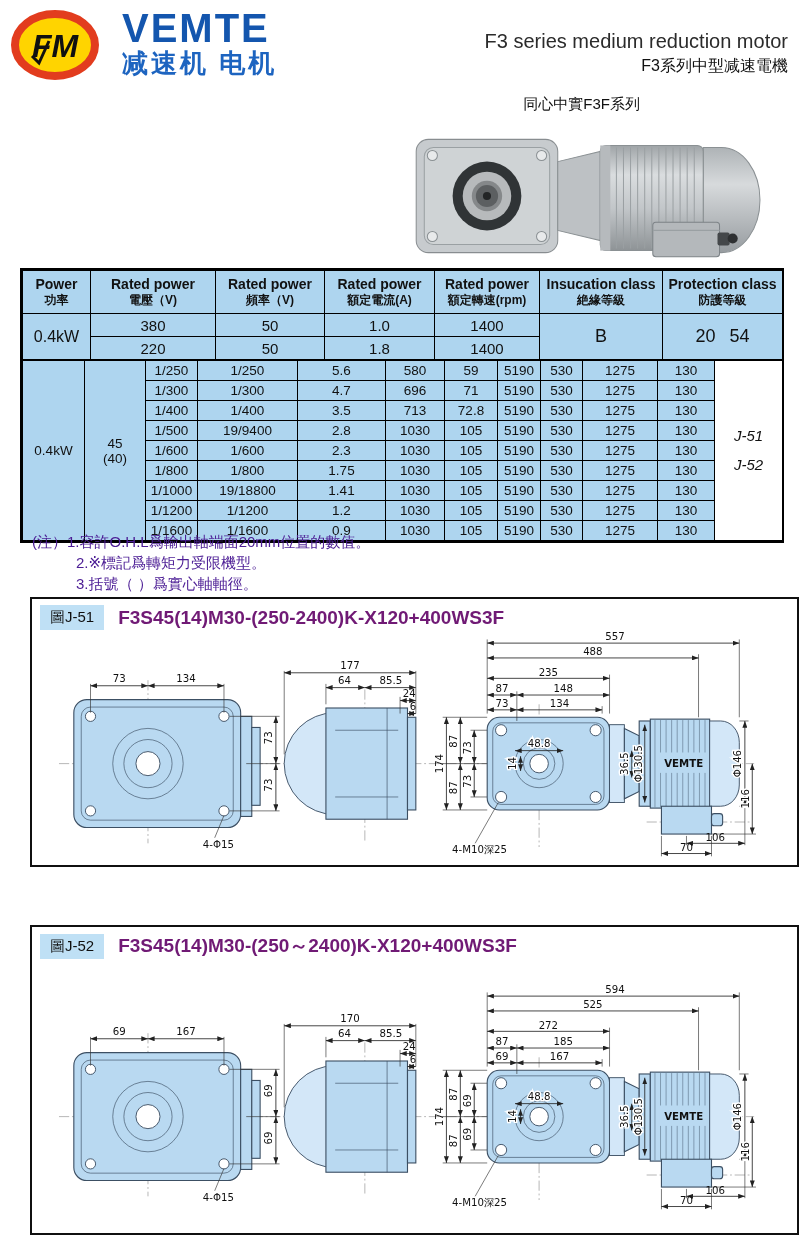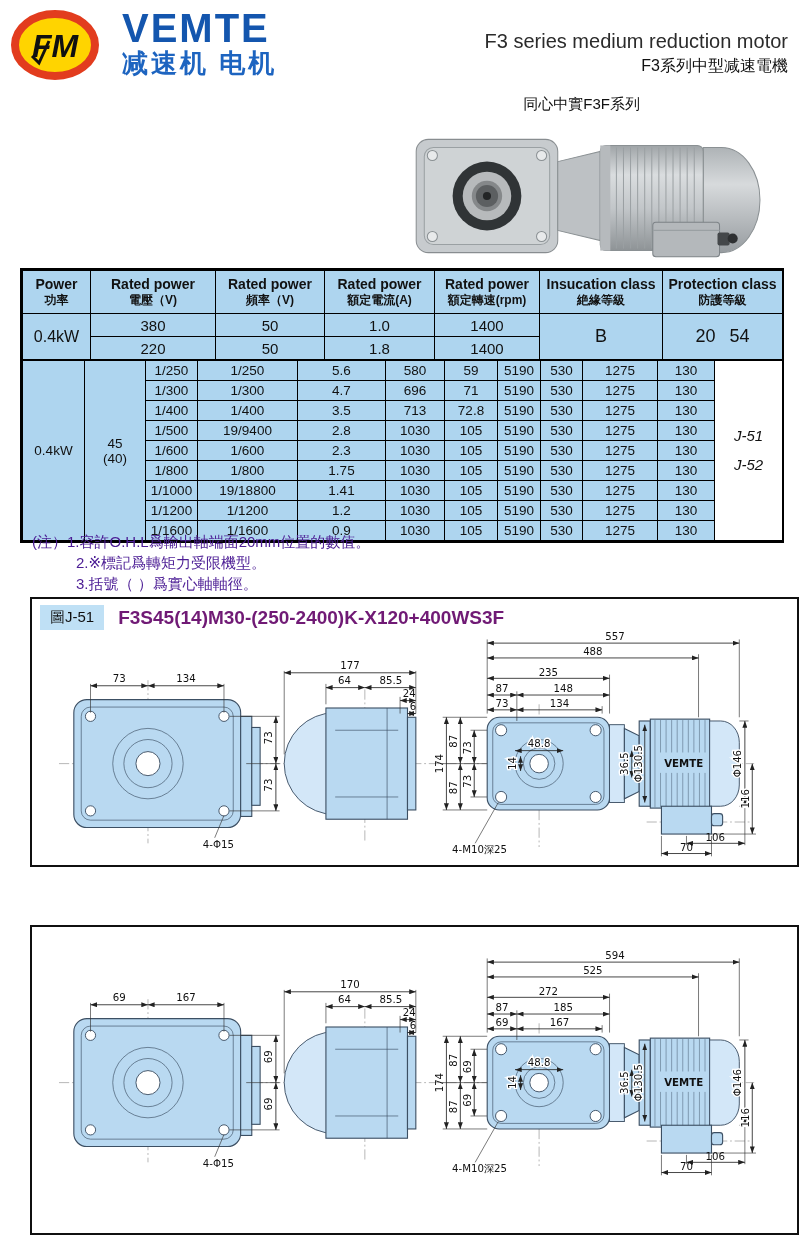--- a/index.html
+++ b/index.html
@@ -493,20 +493,24 @@
     <line class="dim" x1="664" y1="239" x2="718" y2="239" marker-start="url(#arr)" marker-end="url(#arr)"></line>
     <text class="dt" x="691" y="236" text-anchor="middle">70</text>
     <line class="ext" x1="488" y1="184" x2="463" y2="228"></line>
     <text class="dt" x="438" y="238" text-anchor="start">4-M10深25</text>
   </g>
 </svg>
 </div>
 </div>
 
 <div class="fig" id="fig52-box" style="top:925px;height:306px;">
+  <div class="fig-title">
+    <span class="fig-tag">圖J-52</span>
+    <span class="fig-model">F3S45(14)M30-(250～2400)K-X120+400WS3F</span>
+  </div>
   <div class="fig-slot">
 <svg viewBox="0 0 766 245">
   <defs>
     <marker id="arr" viewBox="0 0 8 6" refX="8" refY="3" markerWidth="8" markerHeight="6" orient="auto-start-reverse">
       <path d="M0,0 L8,3 L0,6 z" fill="#222"></path>
     </marker>
   </defs>
 
   <path class="cl" d="M14,142 H764"></path>
   <path class="cl" d="M110,52 V228"></path>

